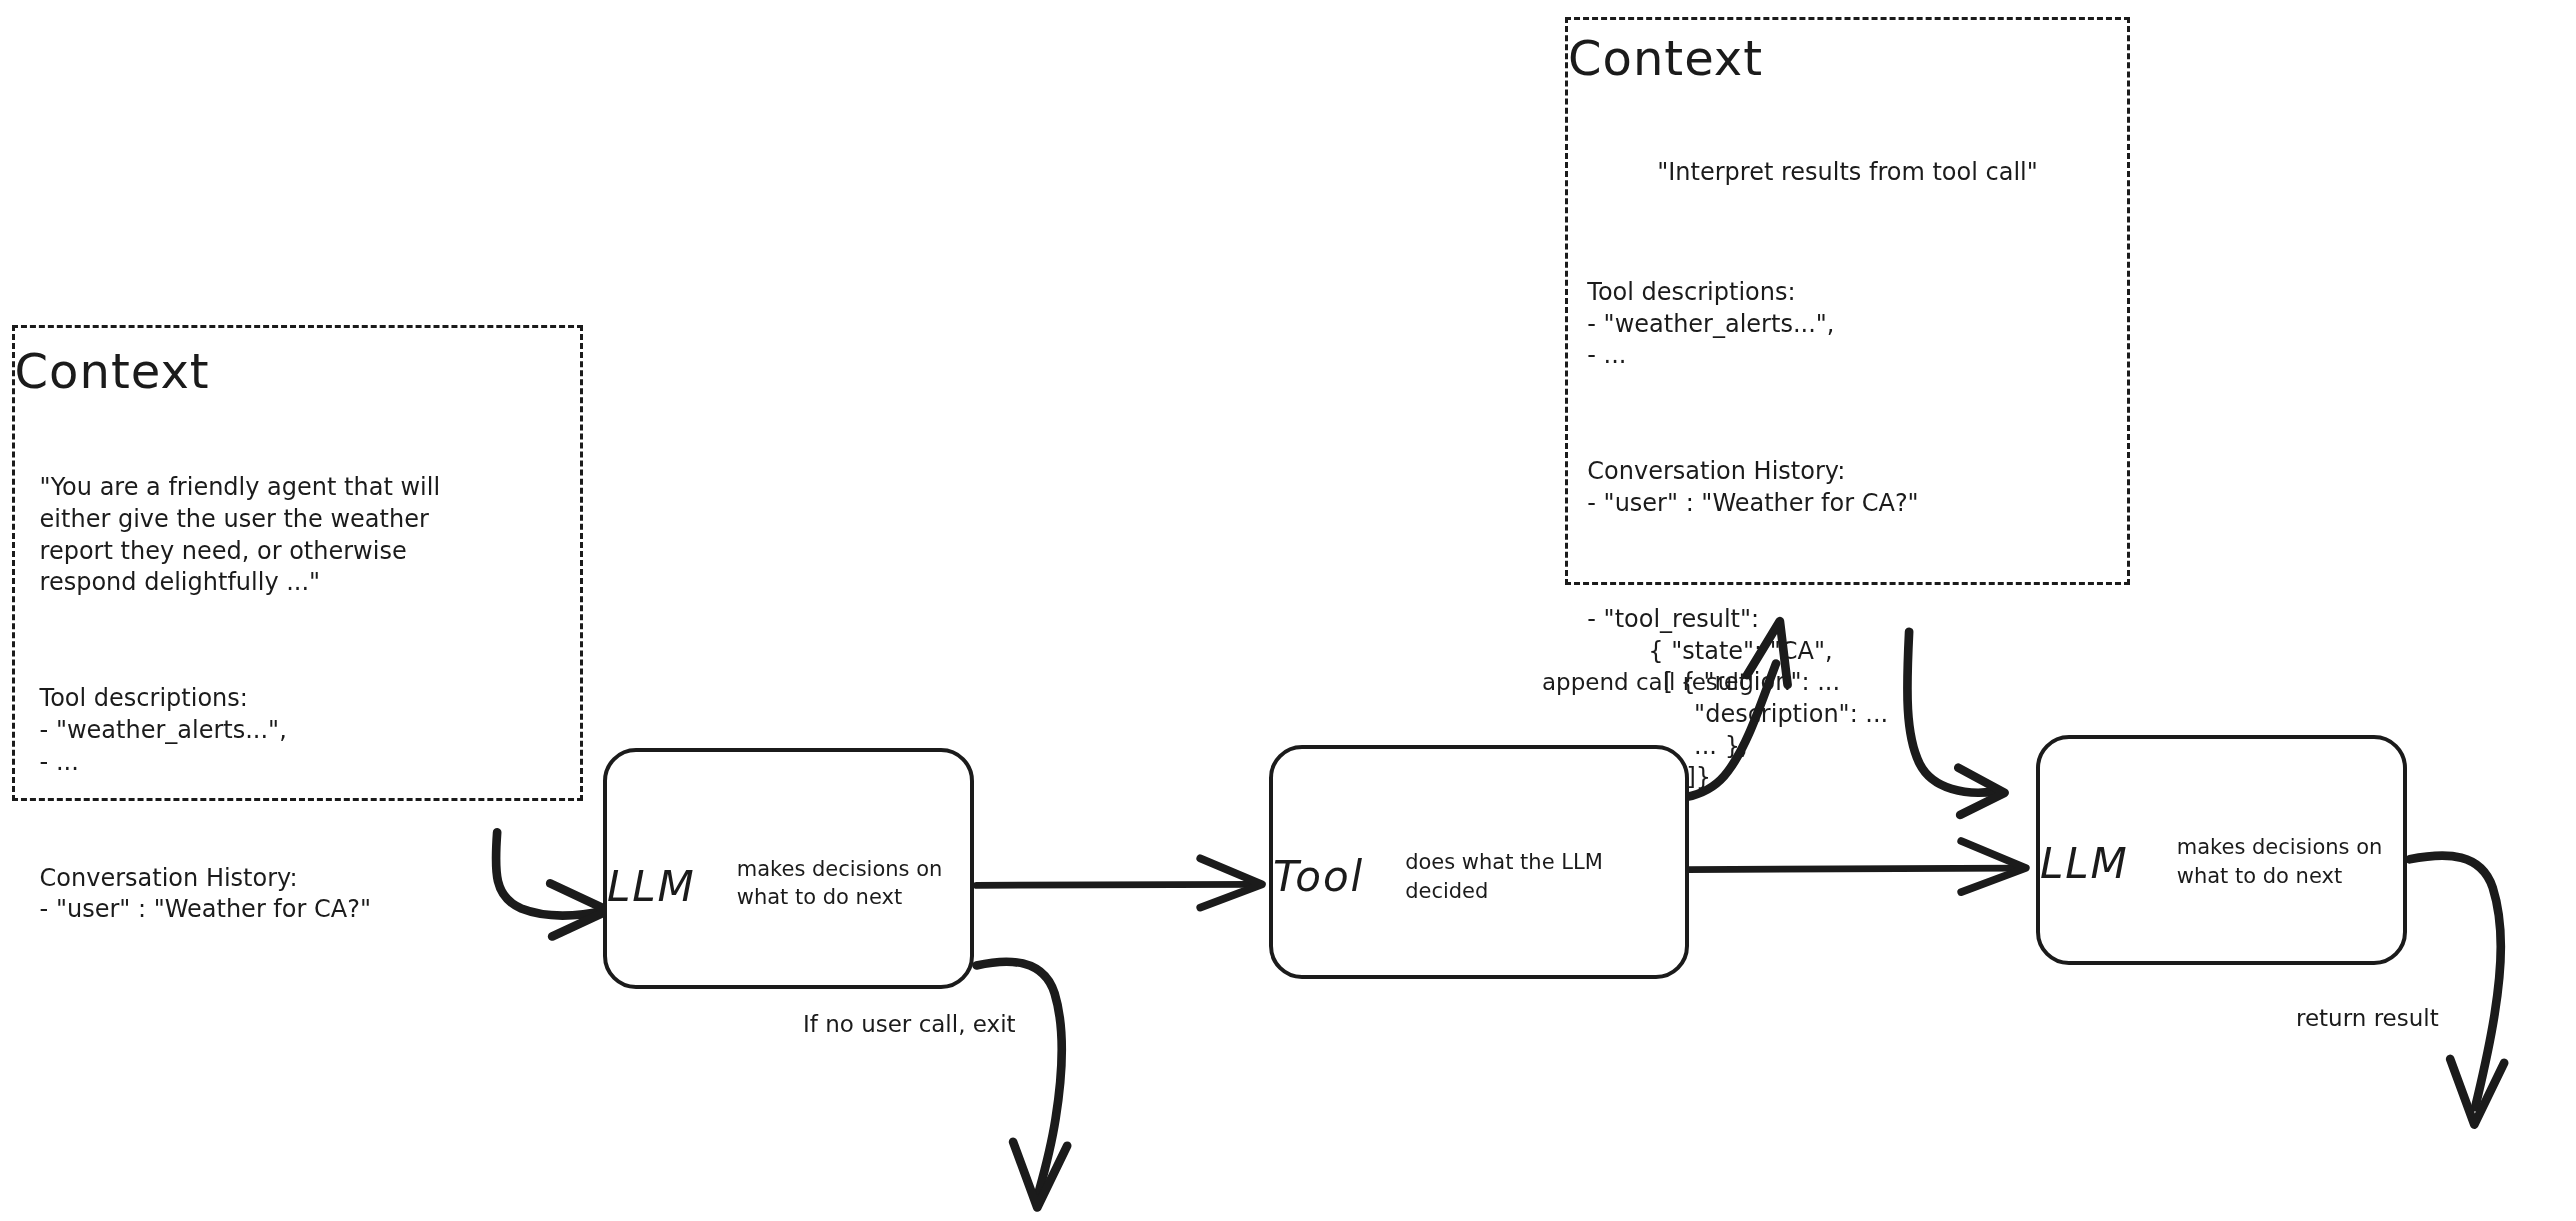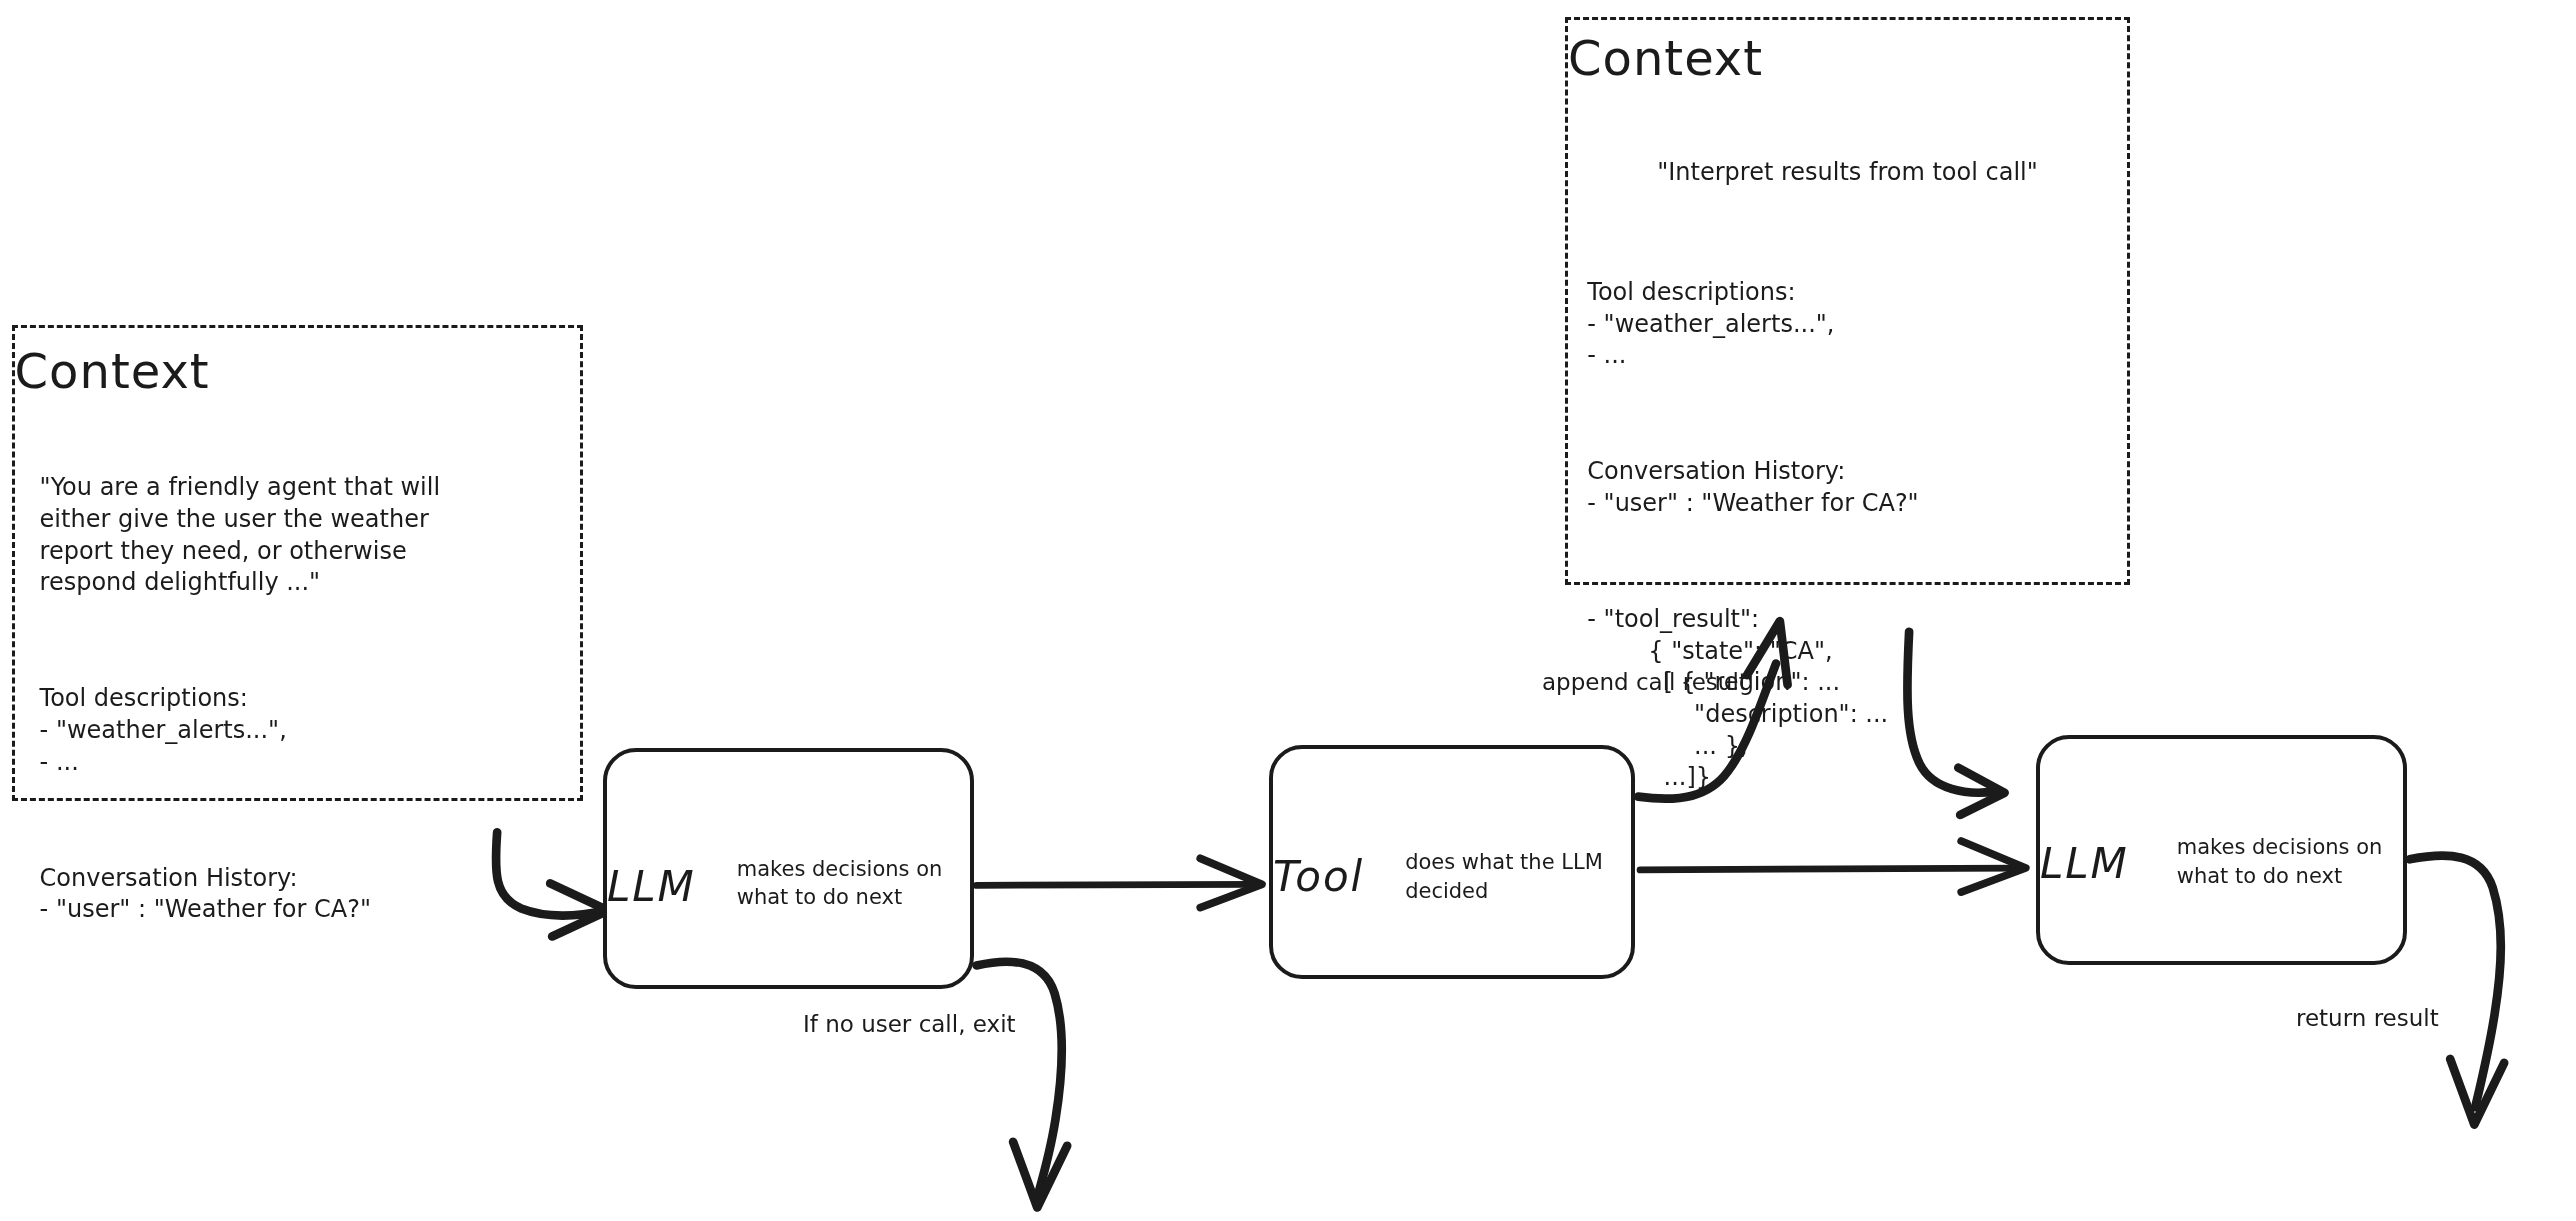--- a/index.html
+++ b/index.html
@@ -78,21 +78,21 @@
     font-size: 21px;
     line-height: 1.35;
     margin-top: 29px;
     width: 100%;
     padding-left: 41px;
     box-sizing: border-box;
     white-space: pre-line;
   }
 
   #node-llm1  { left: 603px;  top: 748px; width: 371px; height: 241px; }
-  #node-tool  { left: 1269px; top: 745px; width: 366px; height: 234px; }
+  #node-tool  { left: 1269px; top: 745px; width: 420px; height: 234px; }
   #node-llm2  { left: 2036px; top: 735px; width: 371px; height: 230px; }
 
   #node-tool .node-title { margin-top: 29px; }
   #node-tool .node-sub   { padding-left: 41px; }
   #node-llm2 .node-title { margin-top: 27px; }
   #node-llm2 .node-sub   { margin-top: 23px; padding-left: 48px; }
 
   
   .edge-label {
     position: absolute;

